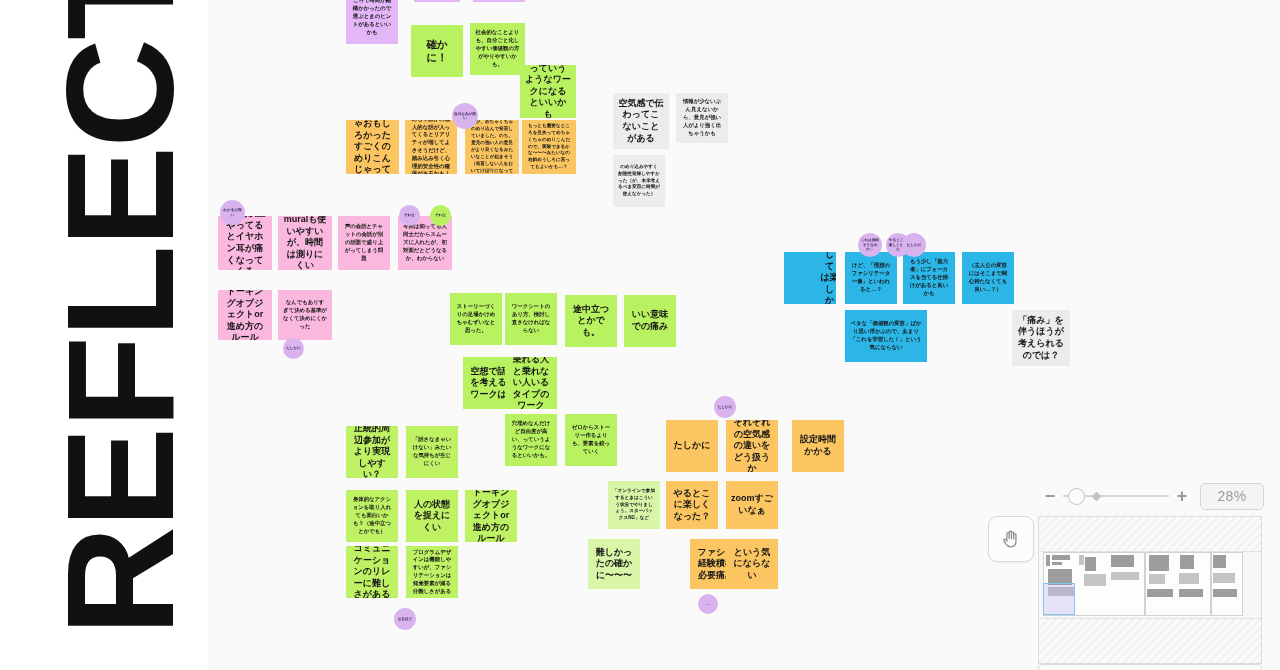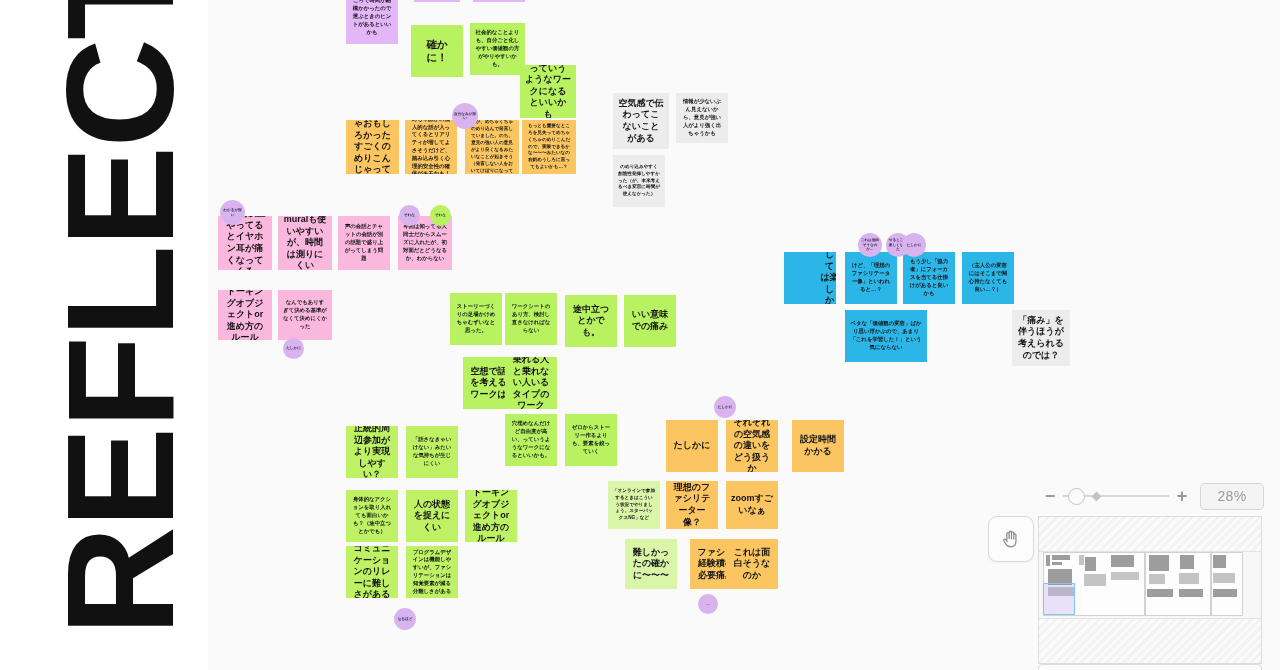--- a/index.html
+++ b/index.html
@@ -183,25 +183,25 @@
         <div class="note c-yellow sz-s" style="left: 198px; top: 426px; width: 52px; height: 52px;">「話さなきゃいけない」みたいな気持ちが生じにくい</div>
         <div class="note c-yellow sz-s" style="left: 138px; top: 490px; width: 52px; height: 52px;">身体的なアクションを取り入れても面白いかも？（途中立つとかでも）</div>
         <div class="note c-yellow sz-m" style="left: 198px; top: 490px; width: 52px; height: 52px;">人の状態を捉えにくい</div>
         <div class="note c-yellow sz-m" style="left: 257px; top: 490px; width: 52px; height: 52px;">トーキングオブジェクトor進め方のルール</div>
         <div class="note c-yellow sz-m" style="left: 138px; top: 546px; width: 52px; height: 52px;">コミュニケーションのリレーに難しさがある</div>
         <div class="note c-yellow sz-s" style="left: 198px; top: 546px; width: 52px; height: 52px;">プログラムデザインは機能しやすいが、ファシリテーションは知覚要素が減る分難しさがある</div>
         <div class="note c-orange sz-m" style="left: 458px; top: 420px; width: 52px; height: 52px;">たしかに</div>
         <div class="note c-orange sz-m" style="left: 518px; top: 420px; width: 52px; height: 52px;">それぞれの空気感の違いをどう扱うか</div>
         <div class="note c-orange sz-m" style="left: 584px; top: 420px; width: 52px; height: 52px;">設定時間かかる</div>
         <div class="note c-ltgreen sz-xs" style="left: 400px; top: 481px; width: 52px; height: 48px;">「オンラインで参加するときはこういう状況でやりましょう。スターバックスNG」など</div>
-        <div class="note c-orange sz-m" style="left: 458px; top: 481px; width: 52px; height: 48px;">理想のファシリテーター像？</div>
+        <div class="note c-orange sz-m" style="left: 458px; top: 481px; width: 52px; height: 48px;">やるとこに楽しくなった？</div>
         <div class="note c-orange sz-m" style="left: 518px; top: 481px; width: 52px; height: 48px;">zoomすごいなぁ</div>
-        <div class="note c-ltgreen sz-m" style="left: 417px; top: 539px; width: 52px; height: 50px;">難しかったの確かに〜〜〜</div>
+        <div class="note c-ltgreen sz-m" style="left: 380px; top: 539px; width: 52px; height: 50px;">難しかったの確かに〜〜〜</div>
         <div class="note c-orange sz-m" style="left: 482px; top: 539px; width: 52px; height: 50px;">ファシリ経験積む必要痛感</div>
-        <div class="note c-orange sz-m" style="left: 518px; top: 539px; width: 52px; height: 50px;">これは面白そうなのか</div>
+        <div class="note c-orange sz-m" style="left: 518px; top: 539px; width: 52px; height: 50px;">という気にならない</div>
         <div class="note c-blue sz-m" style="left: 576px; top: 252px; width: 52px; height: 52px; padding-left: 44px;">WSとしては楽しかった！</div>
         <div class="note c-blue sz-s" style="left: 637px; top: 252px; width: 52px; height: 52px;">けど、「理想のファシリテーター像」といわれると…？</div>
         <div class="note c-blue sz-s" style="left: 695px; top: 252px; width: 52px; height: 52px;">もう少し「協力者」にフォーカスを当てる仕掛けがあると良いかも</div>
         <div class="note c-blue sz-s" style="left: 754px; top: 252px; width: 52px; height: 52px;">（主人公の変容にはそこまで関心持たなくても良い…？）</div>
         <div class="note c-blue sz-s" style="left: 637px; top: 310px; width: 82px; height: 52px;">ベタな「価値観の変容」ばかり思い浮かぶので、あまり「これを学習した！」という気にならない</div>
         <div class="note c-grey sz-m" style="left: 804px; top: 310px; width: 58px; height: 56px;">「痛み」を伴うほうが考えられるのでは？</div>
       </div>
     <div id="badges-layer">
         <div class="badge b-purple" style="left: 244px; top: 103px; width: 26px; height: 26px;">自分なみが深い</div>
         <div class="badge b-purple" style="left: 12px; top: 200px; width: 25px; height: 25px;">わかるが深い</div>

